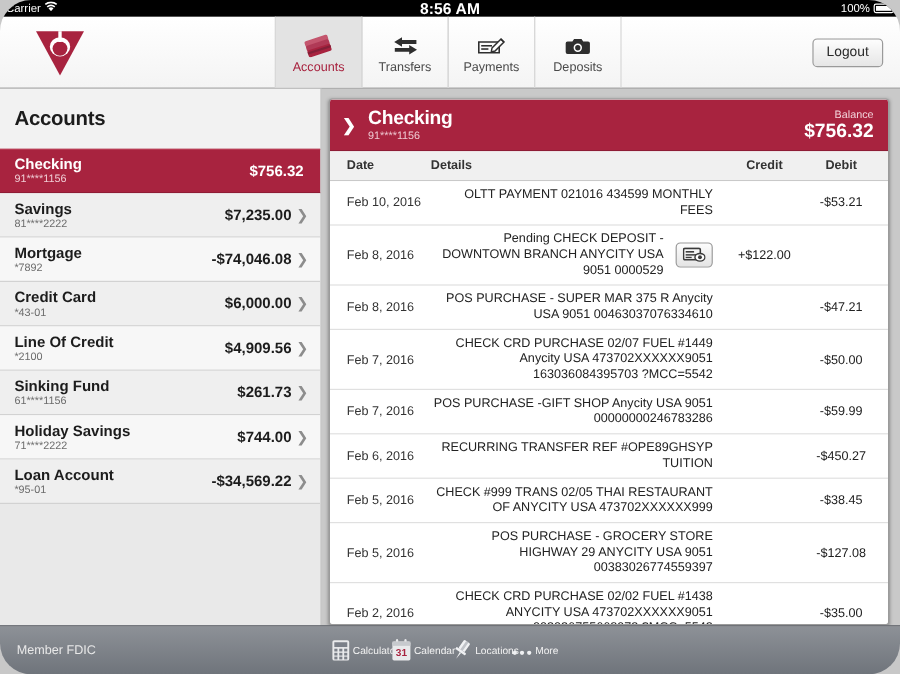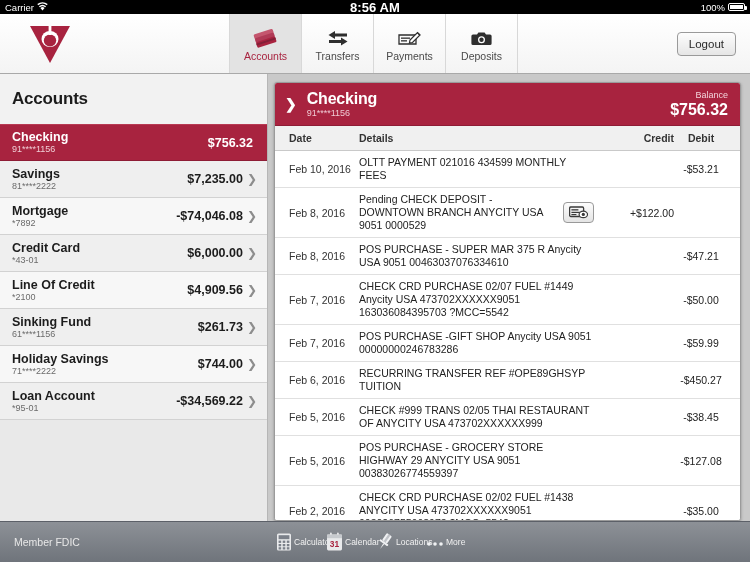--- a/index.html
+++ b/index.html
@@ -2,21 +2,21 @@
 <html><head>
 <meta charset="utf-8">
 <style>
   * { margin:0; padding:0; box-sizing:border-box; }
   html,body { width:750px; height:562px; overflow:hidden; }
   body {
     font-family:"Liberation Sans", sans-serif;
     background:#c8c8c8;
     -webkit-font-smoothing:antialiased;
   }
-  .screen { position:relative; width:750px; height:562px; overflow:hidden; background:#d0d0d0; }
+  .screen { position:relative; width:750px; height:562px; overflow:hidden; background:#d0d0d0;border-radius:26px; }
 
   
   .statusbar {
     height:14px; background:#000; color:#fff;
     display:flex; align-items:center; padding:0 5px;
     font-size:9.5px; position:relative;
   }
   .sb-left { display:flex; align-items:center; gap:3px; }
   .sb-center {
     position:absolute; left:0; right:0; text-align:center;
@@ -130,33 +130,33 @@
   .ph-bal-label { font-size:9px; color:#f2d2da; line-height:11px; }
   .ph-bal-amt { font-size:16px; font-weight:bold; line-height:18px; }
 
   .col-head {
     display:flex; height:25px; align-items:center;
     background:#f0f0f0; border-bottom:1px solid #c9c9c9;
     font-size:10.5px; font-weight:bold; color:#333; flex:none;
   }
   .c-date { width:84px; padding-left:14px; }
   .c-det { flex:1; }
-  .c-cred { width:74px; text-align:right; }
+  .c-cred { width:74px; text-align:center; }
   .c-deb { width:66px; text-align:center; padding-right:12px; }
 
   .txn-scroll { flex:1; overflow:hidden; position:relative; background:#fff; }
   .txn {
     display:flex; align-items:center; min-height:34px;
     border-bottom:1px solid #e0e0e0; font-size:10.5px; color:#222;
     padding:5px 0;
   }
   .txn .c-date { color:#333; font-size:10.5px; }
   .txn .c-det {
     display:flex; align-items:center; gap:10px;
-    padding-right:6px; line-height:13px;
+    padding-right:6px; line-height:13px;text-align:right;
   }
   .txn .det-text { flex:1; }
   .txn .c-cred, .txn .c-deb { font-size:10.5px; color:#222; }
   .check-btn {
     width:31px; height:21px; border:1px solid #999; border-radius:4px;
     background:linear-gradient(#fdfdfd,#e4e4e4);
     display:flex; align-items:center; justify-content:center;
     flex:none; cursor:pointer;
   }
 

